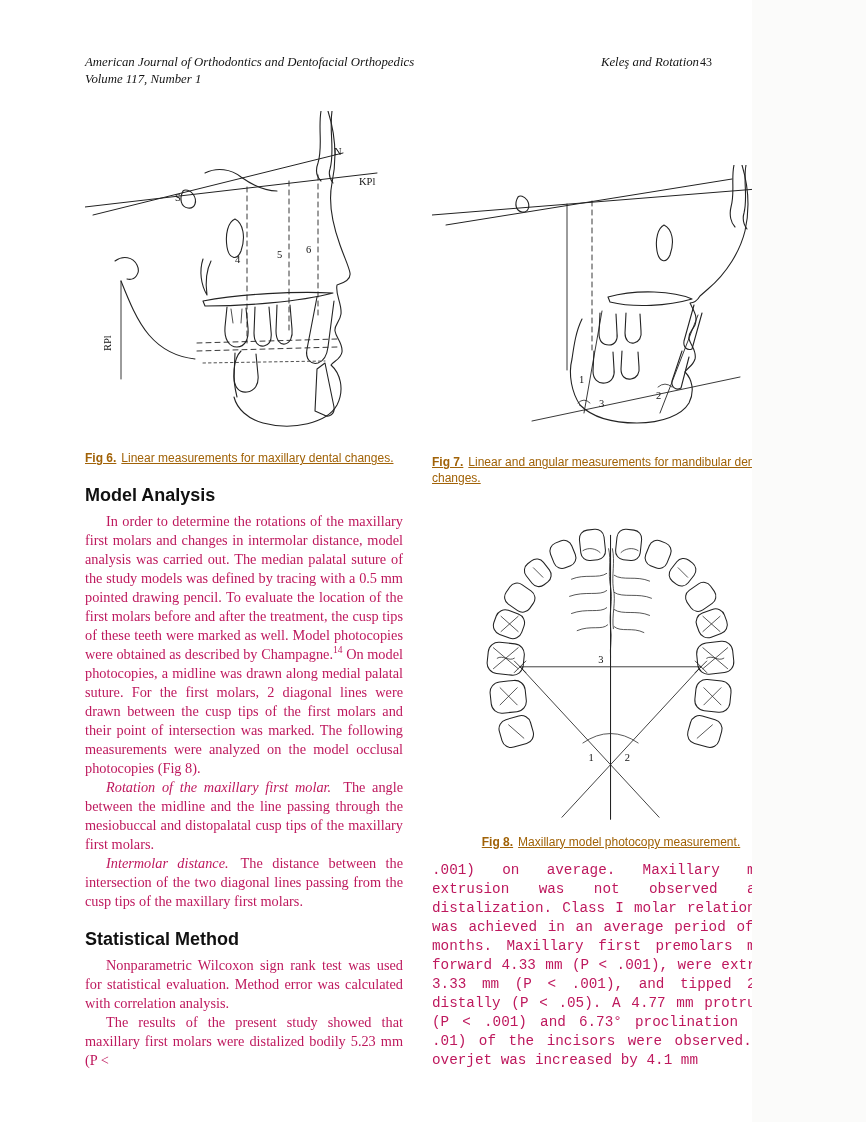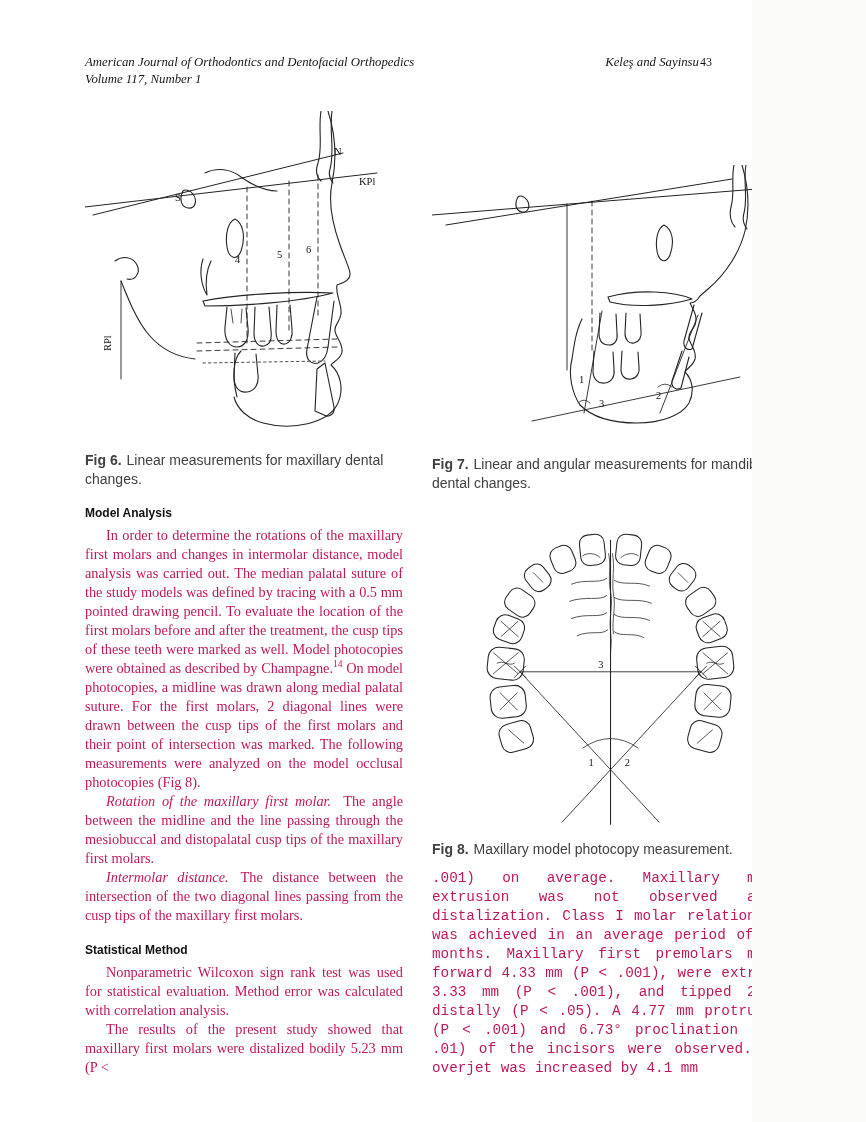--- a/index.html
+++ b/index.html
@@ -11,49 +11,49 @@
   .header-left span{display:block;}
   .header-right{white-space:nowrap;}
   .page-num{font-style:normal;font-weight:normal;font-size:12px;margin-left:1px;}
 
   .columns{display:grid;grid-template-columns:318px 358px;column-gap:29px;}
 
   figure{margin:0;}
   svg.drawing{display:block;}
   .fig7-svg{margin-top:54px;}
 
-  .fig-caption{font-family:"Liberation Sans",sans-serif;font-size:14px;line-height:1.32;margin-top:10px;color:#404040;text-align:left;}
+  .fig-caption{font-family:"Liberation Sans",sans-serif;font-size:12px;line-height:1.32;margin-top:10px;color:#a16207;text-align:left;text-decoration:underline;}
   .fig-caption b{font-weight:bold;margin-right:5px;}
 
-  .subhead{font-family:"Liberation Sans",sans-serif;font-weight:bold;font-size:12px;margin:18px 0 6px 0;color:#101010;}
+  .subhead{font-family:"Liberation Sans",sans-serif;font-weight:bold;font-size:18px;margin:18px 0 6px 0;color:#101010;}
 
   .body-para{font-size:14.3px;line-height:1.33;text-align:justify;text-indent:21px;margin:0;color:#be185d;}
   .no-indent{text-indent:0;}
   .lead{margin-right:12px;}
   sup.ref{font-size:9.5px;line-height:0;vertical-align:super;}
 
   .fig8-figure{margin:16px 0 10px 0;text-align:center;}
   .fig8-figure svg{display:inline-block;}
-  .fig8-figure .fig-caption{text-align:left;margin-top:9px;}
+  .fig8-figure .fig-caption{text-align:center;margin-top:9px;}
   .rc-para{margin-top:6px;font-family:Liberation Mono, monospace;}
 
   svg text{font-family:"Liberation Serif",serif;fill:#111;}
 </style>
 </head>
 <body>
 
 <div class="page">
 
   <div class="header">
     <div class="header-left">
       <span>American Journal of Orthodontics and Dentofacial Orthopedics</span>
       <span>Volume 117, Number 1</span>
     </div>
     <div class="header-right">
-      <span>Keleş and Sayinsu</span><span class="page-num">43</span>
+      <span>Keleş and Rotation</span><span class="page-num">43</span>
     </div>
   </div>
 
   <div class="columns">
 
     <div class="col-left">
 
       <figure>
         <svg class="drawing" viewBox="0 0 302 330" width="302" height="330" xmlns="http://www.w3.org/2000/svg">
           <g fill="none" stroke="#232323" stroke-width="1.1" stroke-linecap="round" stroke-linejoin="round">

